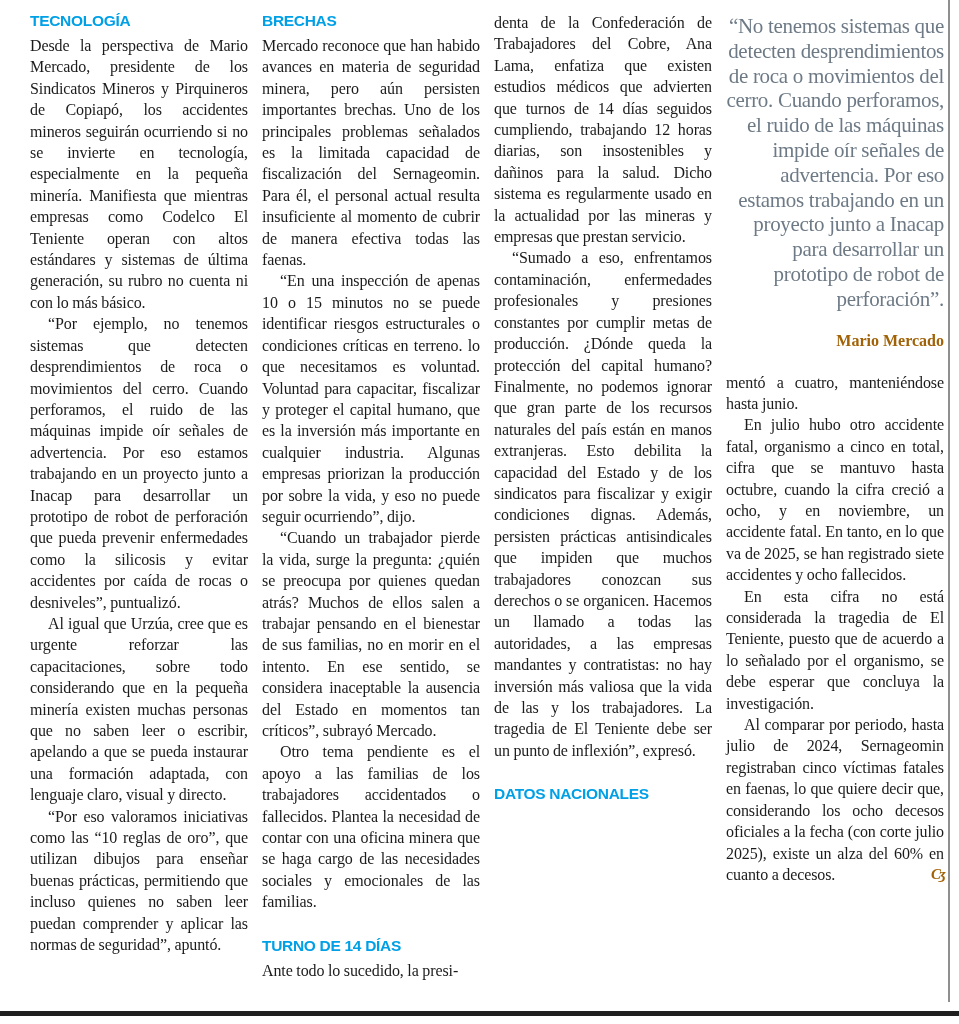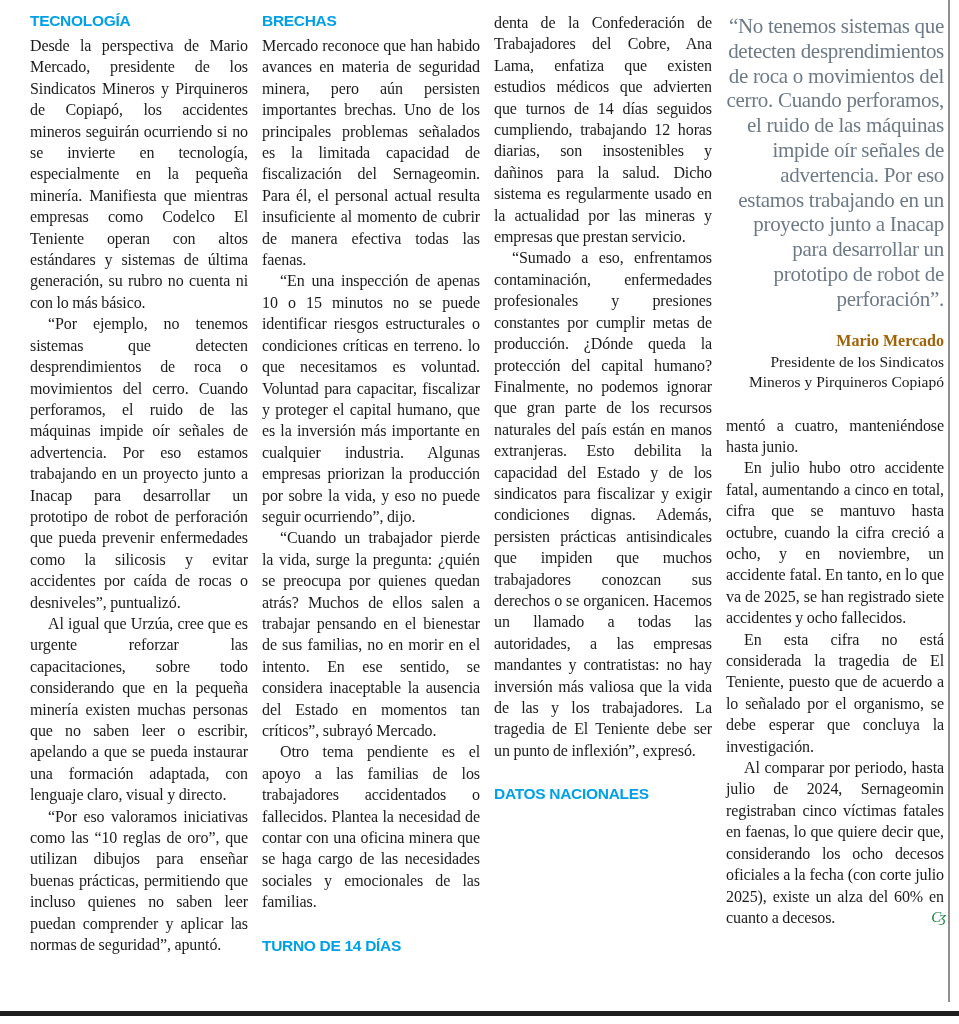--- a/index.html
+++ b/index.html
@@ -61,23 +61,24 @@
     font-size: 15.5px;
     line-height: 20.5px;
     color: #1b1b1b;
     text-align: right;
   }
   .col4-body { margin-top: 22px; }
   .endmark {
     float: right;
     font-style: italic;
     font-size: 15px;
-    color: #15803d;
+    color: #a16207;
     letter-spacing: -2px;
     margin-left: 6px;
+    font-weight: bold;
   }
   .right-rule {
     position: absolute;
     left: 948px;
     top: 0;
     width: 2px;
     height: 1002px;
     background: #8f8f8f;
   }
   .bottom-rule {
@@ -104,35 +105,35 @@
       <p class="body indent">“Por eso valoramos iniciativas como las “10 reglas de oro”, que utilizan dibujos para enseñar buenas prácticas, permitiendo que incluso quienes no saben leer puedan comprender y aplicar las normas de seguridad”, apuntó.</p>
     </div>
 
     <div class="col">
       <h2 class="section-header">BRECHAS</h2>
       <p class="body">Mercado reconoce que han habido avances en materia de seguridad minera, pero aún persisten importantes brechas. Uno de los principales problemas señalados es la limitada capacidad de fiscalización del Sernageomin. Para él, el personal actual resulta insuficiente al momento de cubrir de manera efectiva todas las faenas.</p>
       <p class="body indent">“En una inspección de apenas 10 o 15 minutos no se puede identificar riesgos estructurales o condiciones críticas en terreno. lo que necesitamos es voluntad. Voluntad para capacitar, fiscalizar y proteger el capital humano, que es la inversión más importante en cualquier industria. Algunas empresas priorizan la producción por sobre la vida, y eso no puede seguir ocurriendo”, dijo.</p>
       <p class="body indent">“Cuando un trabajador pierde la vida, surge la pregunta: ¿quién se preocupa por quienes quedan atrás? Muchos de ellos salen a trabajar pensando en el bienestar de sus familias, no en morir en el intento. En ese sentido, se considera inaceptable la ausencia del Estado en momentos tan críticos”, subrayó Mercado.</p>
       <p class="body indent">Otro tema pendiente es el apoyo a las familias de los trabajadores accidentados o fallecidos. Plantea la necesidad de contar con una oficina minera que se haga cargo de las necesidades sociales y emocionales de las familias.</p>
       <h2 class="section-header mid">TURNO DE 14 DÍAS</h2>
+      <p class="body">Ante todo lo sucedido, la presi-</p>
     </div>
 
     <div class="col">
       <p class="body">denta de la Confederación de Trabajadores del Cobre, Ana Lama, enfatiza que existen estudios médicos que advierten que turnos de 14 días seguidos cumpliendo, trabajando 12 horas diarias, son insostenibles y dañinos para la salud. Dicho sistema es regularmente usado en la actualidad por las mineras y empresas que prestan servicio.</p>
       <p class="body indent">“Sumado a eso, enfrentamos contaminación, enfermedades profesionales y presiones constantes por cumplir metas de producción. ¿Dónde queda la protección del capital humano? Finalmente, no podemos ignorar que gran parte de los recursos naturales del país están en manos extranjeras. Esto debilita la capacidad del Estado y de los sindicatos para fiscalizar y exigir condiciones dignas. Además, persisten prácticas antisindicales que impiden que muchos trabajadores conozcan sus derechos o se organicen. Hacemos un llamado a todas las autoridades, a las empresas mandantes y contratistas: no hay inversión más valiosa que la vida de las y los trabajadores. La tragedia de El Teniente debe ser un punto de inflexión”, expresó.</p>
       <h2 class="section-header mid">DATOS NACIONALES</h2>
     </div>
 
     <div class="col">
       <p class="pull-quote">“No tenemos sistemas que detecten desprendimientos de roca o movimientos del cerro. Cuando perforamos, el ruido de las máquinas impide oír señales de advertencia. Por eso estamos trabajando en un proyecto junto a Inacap para desarrollar un prototipo de robot de perforación”.</p>
       <p class="attr-name">Mario Mercado</p>
-      <p class="attr-title">Presidente de los Sindicatos Mineros y Pirquineros Copiapó</p>
       <div class="col4-body">
         <p class="body">mentó a cuatro, manteniéndose hasta junio.</p>
-        <p class="body indent">En julio hubo otro accidente fatal, aumentando a cinco en total, cifra que se mantuvo hasta octubre, cuando la cifra creció a ocho, y en noviembre, un accidente fatal. En tanto, en lo que va de 2025, se han registrado siete accidentes y ocho fallecidos.</p>
+        <p class="body indent">En julio hubo otro accidente fatal, organismo a cinco en total, cifra que se mantuvo hasta octubre, cuando la cifra creció a ocho, y en noviembre, un accidente fatal. En tanto, en lo que va de 2025, se han registrado siete accidentes y ocho fallecidos.</p>
         <p class="body indent">En esta cifra no está considerada la tragedia de El Teniente, puesto que de acuerdo a lo señalado por el organismo, se debe esperar que concluya la investigación.</p>
         <p class="body indent"><span>Al comparar por periodo, hasta julio de 2024, Sernageomin registraban cinco víctimas fatales en faenas, lo que quiere decir que, considerando los ocho decesos oficiales a la fecha (con corte julio 2025), existe un alza del 60% en cuanto a decesos.</span><span class="endmark">Cʒ</span></p>
       </div>
     </div>
 
   </div>
 
   <div class="right-rule"></div>
   <div class="bottom-rule"></div>
 

